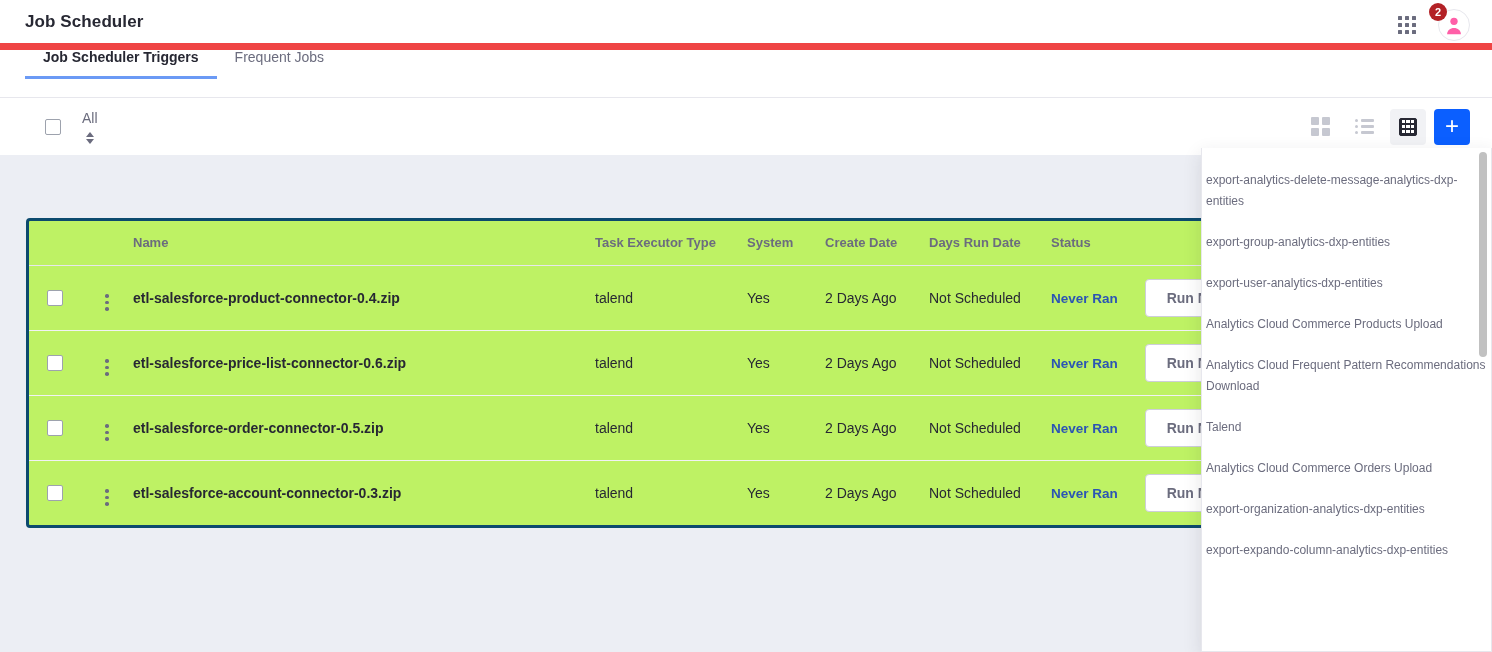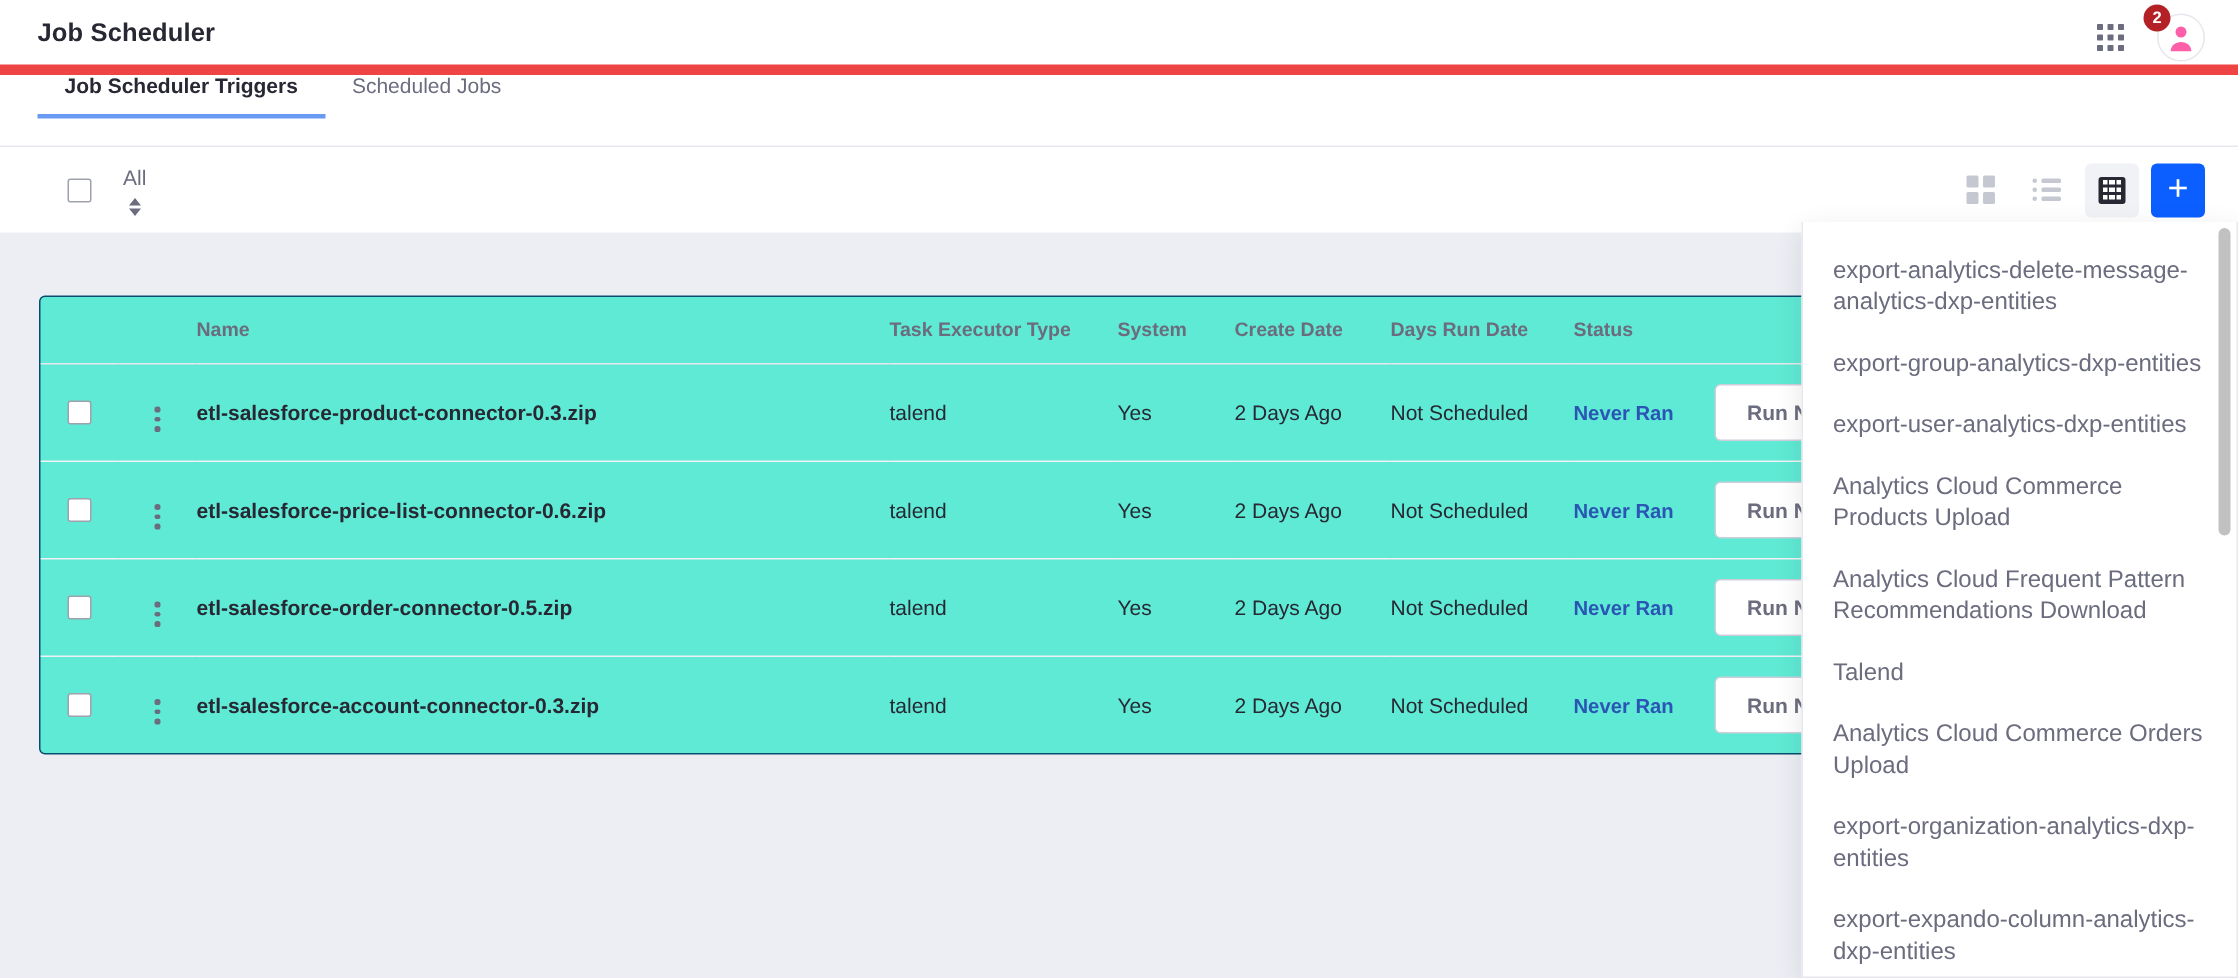--- a/index.html
+++ b/index.html
@@ -136,24 +136,24 @@
   .plusbtn {
     width: 36px; height: 36px; border-radius: 4px;
     background: #0b5fff; border: none; cursor: pointer;
     display: flex; align-items: center; justify-content: center;
     color: #fff; font-size: 24px; font-weight: 300; line-height: 1;
     padding-bottom: 3px;
   }
 
   
   .card {
-    position: absolute; left: 26px; top: 197px;
+    position: absolute; left: 26px; top: 218px;
     width: 1440px;
-    background: #5eead4;
-    border: 1px solid #0c4a6e;
+    background: #bef264;
+    border: 3px solid #0c4a6e;
     border-radius: 4px;
     overflow: hidden;
   }
   table { width: 100%; border-collapse: collapse; table-layout: fixed; }
   thead th {
     height: 44px;
     font-size: 13px; font-weight: bold; color: #6b6c7e;
     text-align: left; vertical-align: middle;
     border-bottom: 1px solid #e7e7ed;
     padding: 0;
@@ -202,22 +202,22 @@
     border-top: none;
     box-shadow: 0 6px 18px rgba(39,40,51,0.12);
     overflow: hidden;
     z-index: 40;
   }
   .dropdown-inner {
     position: absolute; inset: 0;
     padding: 12px 0 0 0;
   }
   .dd-item {
-    padding: 10px 20px;
-    font-size: 16px;
+    padding: 10px 4px;
+    font-size: 12px;
     line-height: 21px;
     color: #6b6c7e;
     cursor: pointer;
   }
   .dd-scrollbar {
     position: absolute; right: 4px; top: 4px;
     width: 8px; height: 496px;
     z-index: 2;
   }
   .dd-thumb {
@@ -252,21 +252,21 @@
             <circle cx="12" cy="8" r="4" fill="#ff5fa8"></circle>
             <path d="M4.5 22c0-4.2 3.4-6.8 7.5-6.8s7.5 2.6 7.5 6.8z" fill="#ff5fa8"></path>
           </svg>
         </div>
       </div>
     </div>
   </div>
 
   <div class="tabbar">
     <div class="tab active">Job Scheduler Triggers</div>
-    <div class="tab">Scheduled Jobs</div>
+    <div class="tab">Frequent Jobs</div>
   </div>
 
   <div class="toolbar">
     <div class="toolbar-left">
       <div class="chk"></div>
       <div class="all-select">
         <span class="all-label">All</span>
         <span class="carets">
           <span class="caret-up"></span>
           <span class="caret-down"></span>
@@ -337,21 +337,21 @@
                 <span class="chk"></span>
               </span>
           </td>
           <td class="col-kebab">
             <span class="kebab">
                 <i></i>
                 <i></i>
                 <i></i>
               </span>
           </td>
-          <td class="col-name cell-name">etl-salesforce-product-connector-0.3.zip</td>
+          <td class="col-name cell-name">etl-salesforce-product-connector-0.4.zip</td>
           <td class="col-exec cell-muted">talend</td>
           <td class="col-system cell-muted">Yes</td>
           <td class="col-create cell-muted">2 Days Ago</td>
           <td class="col-next cell-muted">Not Scheduled</td>
           <td class="col-status">
             <span class="status-never">Never Ran</span>
           </td>
           <td class="col-action">
             <button class="runbtn">Run Now</button>
           </td>

